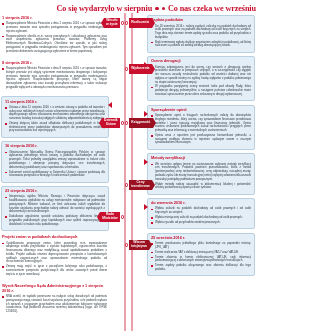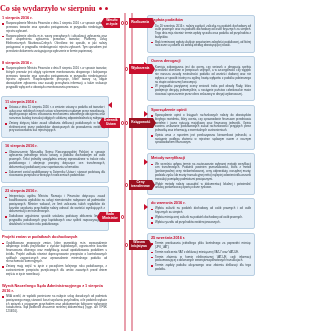--- a/index.html
+++ b/index.html
@@ -15,21 +15,21 @@
     background: #ffffff;
   }
 
   
   .header {
     position: absolute;
     top: 2px; left: 0; width: 256px;
     height: 13px;
     display: flex;
     align-items: center;
-    justify-content: flex-start;
+    justify-content: flex-end;
     gap: 3px;
   }
   .header-title {
     font-family: "Liberation Serif", serif;
     font-weight: bold;
     font-size: 8.2px;
     color: #c8102e;
     letter-spacing: -0.1px;
     white-space: nowrap;
   }
@@ -176,20 +176,21 @@
 </style>
 </head>
 <body>
 
 <div id="page">
 
   <div class="header">
     <span class="header-title">Co się wydarzyło w sierpniu</span>
     <span class="hdr-dot"></span>
     <span class="hdr-dot"></span>
+    <span class="header-title">Co nas czeka we wrześniu</span>
   </div>
 
   <div class="spine spine-a"></div>
   <div class="spine spine-b"></div>
 
   <div class="col col-left">
 
     <div class="card plain">
       <div class="card-title">1 sierpnia 2016 r.</div>
       <ul class="bullets">

